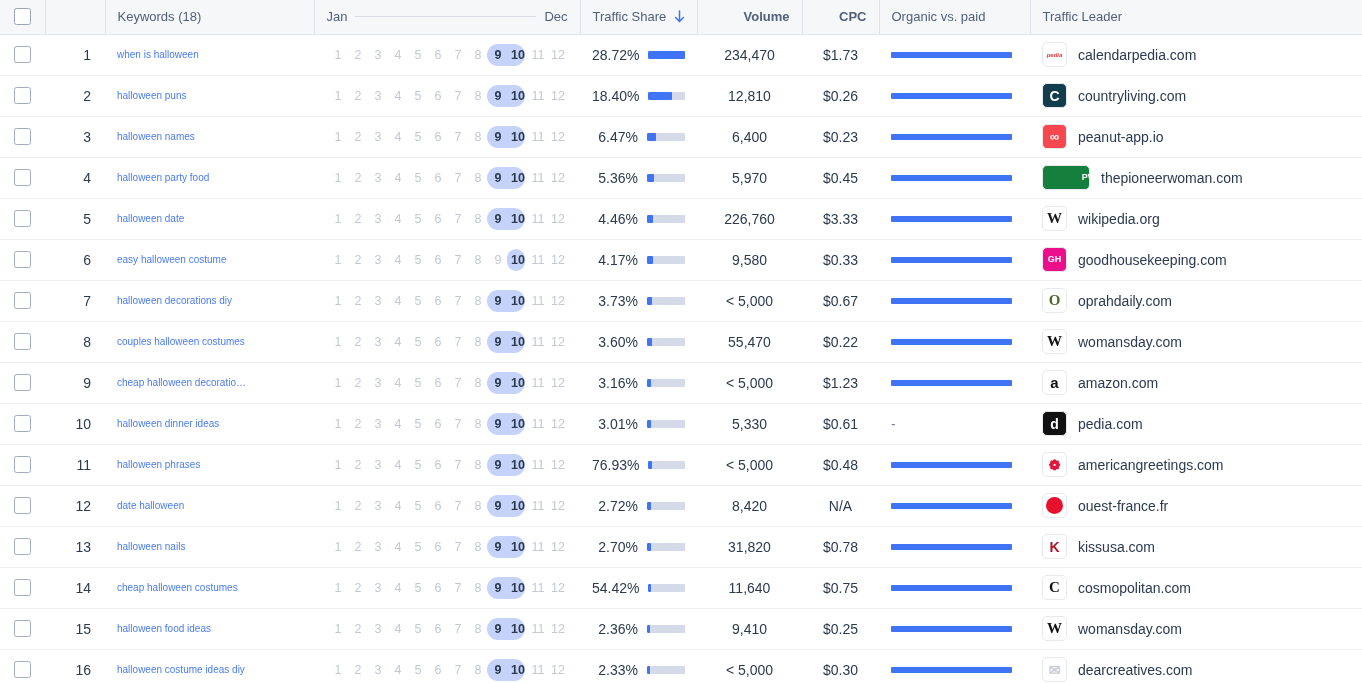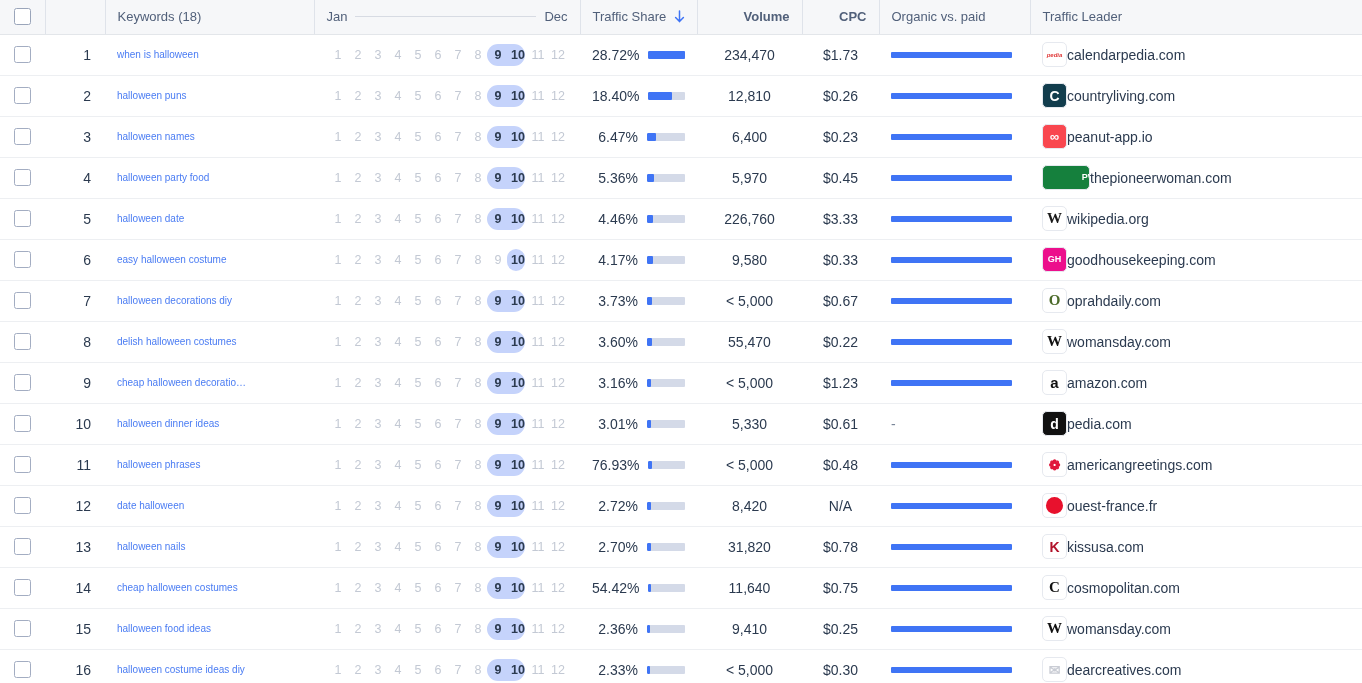--- a/index.html
+++ b/index.html
@@ -150,21 +150,21 @@
     background: #3f74f5;
     border-radius: 1px;
     width: 121px;
   }
   .org-dash { color: #7a8699; font-size: 14px; }
 
   
   .leader {
     display: flex;
     align-items: center;
-    gap: 0;
+    gap: 11px;
   }
   .favicon {
     width: 25px;
     height: 25px;
     border-radius: 5px;
     background: #fff;
     border: 1px solid #e6e9ef;
     flex: 0 0 auto;
     display: flex;
     align-items: center;
@@ -565,21 +565,21 @@
             <span class="leader-name">oprahdaily.com</span>
           </div>
         </td>
       </tr>
       <tr>
         <td class="checkcell">
           <span class="cb"></span>
         </td>
         <td class="pos">8</td>
         <td class="kw">
-          <a>delish halloween costumes</a>
+          <a>couples halloween costumes</a>
         </td>
         <td>
           <div class="months">
             <span class="hl" style="left: 161px; width: 38px;"></span>
             <span class="mo">1</span>
             <span class="mo">2</span>
             <span class="mo">3</span>
             <span class="mo">4</span>
             <span class="mo">5</span>
             <span class="mo">6</span>

